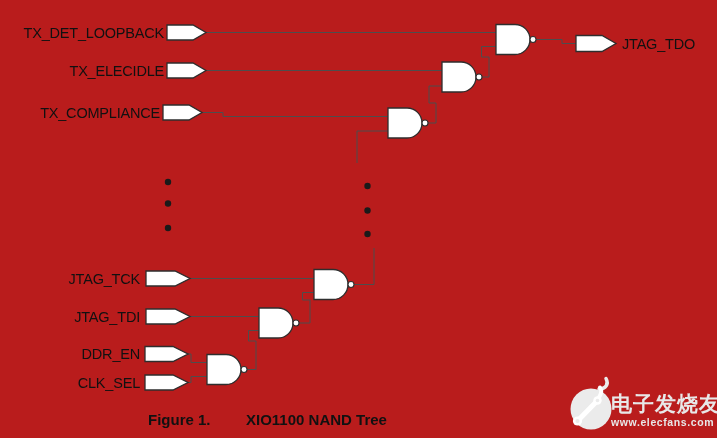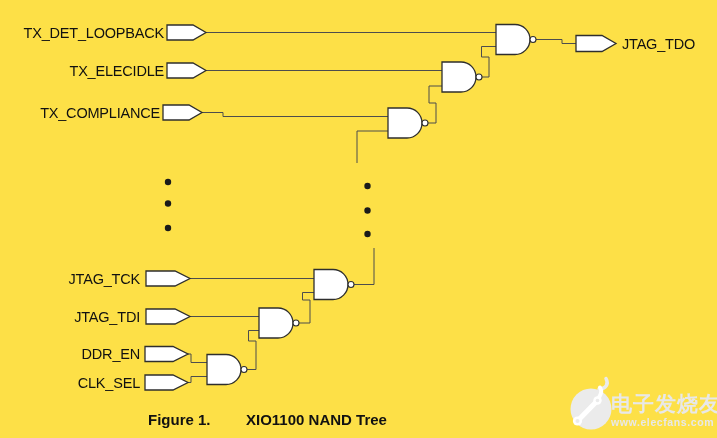--- a/index.html
+++ b/index.html
@@ -1,20 +1,20 @@
 <!DOCTYPE html>
 <html><head>
 <meta charset="utf-8">
 <style>
   html, body { margin: 0; padding: 0; background: #ffffff; }
   #canvas {
     position: relative;
     width: 717px;
     height: 438px;
-    background: #fde047;
+    background: #b91c1c;
     overflow: hidden;
     font-family: "Liberation Sans", sans-serif;
   }
   svg { display: block; }
 
   .wire {
     fill: none;
     stroke: #4d4d4d;
     stroke-width: 1;
   }

